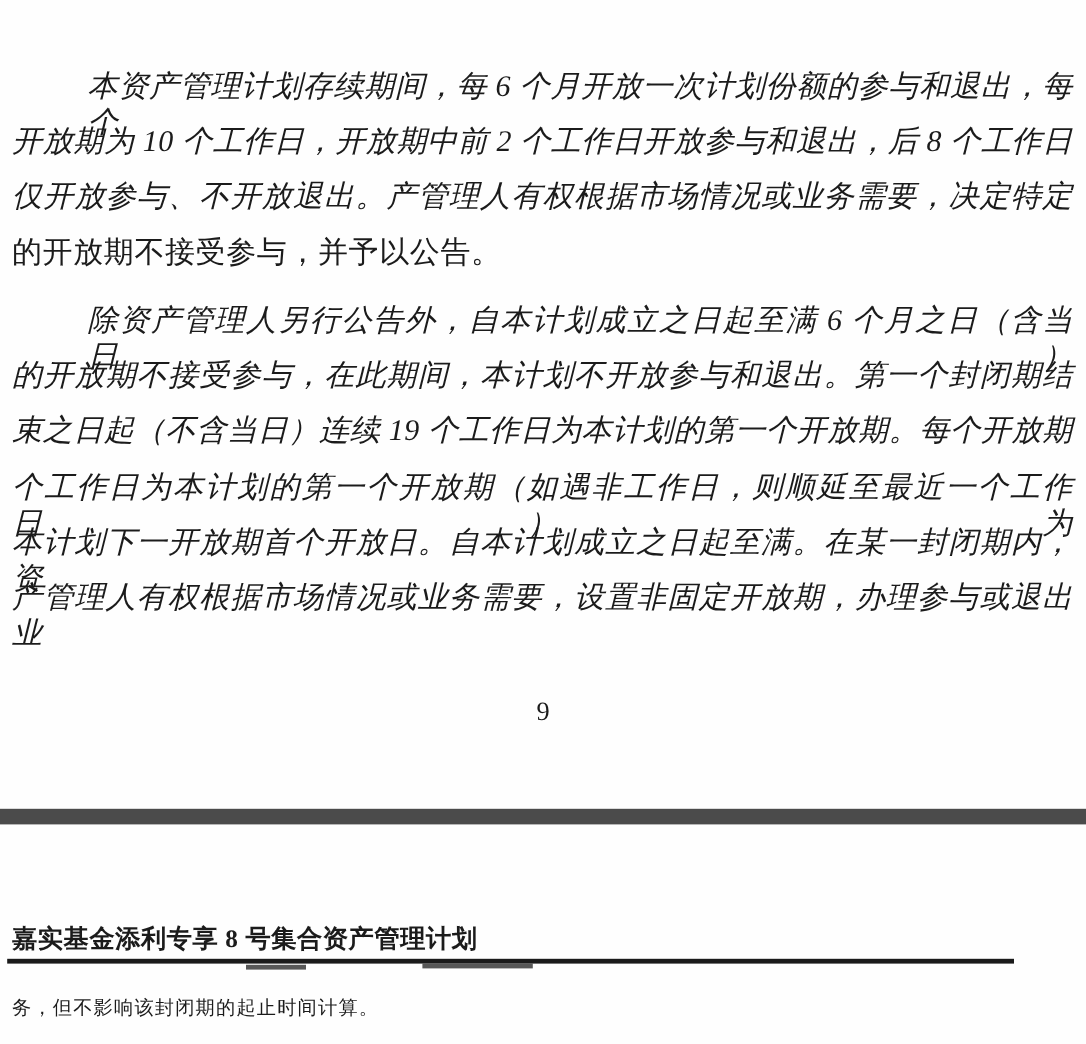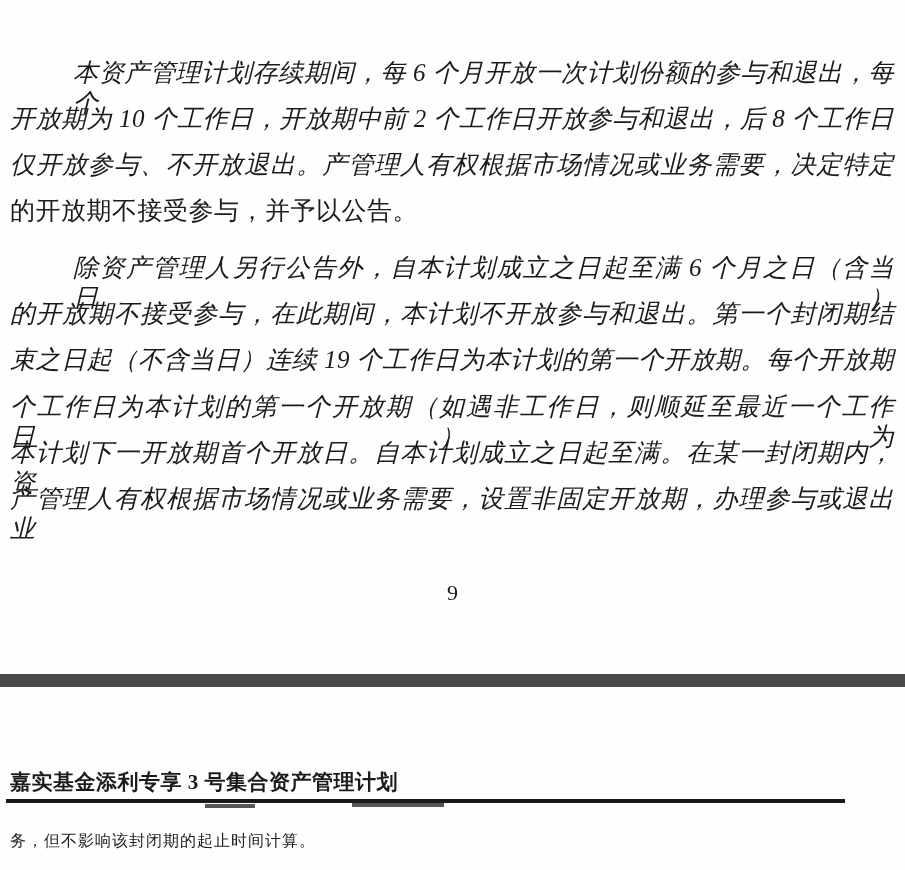--- a/index.html
+++ b/index.html
@@ -120,20 +120,20 @@
     <div class="line just" style="top:345px">束之日起（不含当日）连续 19 个工作日为本计划的第一个开放期。每个开放期</div>
     <div class="line just" style="top:392px">个工作日为本计划的第一个开放期（如遇非工作日，则顺延至最近一个工作日）为</div>
     <div class="line just" style="top:438px">本计划下一开放期首个开放日。自本计划成立之日起至满。在某一封闭期内，资</div>
     <div class="line just" style="top:484px">产管理人有权根据市场情况或业务需要，设置非固定开放期，办理参与或退出业</div>
   </div>
 
   <div class="page-number">9</div>
 
   <div class="separator-bar"></div>
 
-  <div class="running-header-left">嘉实基金添利专享 3 号集合资产管理计划</div>
+  <div class="running-header-left">嘉实基金添利专享 8 号集合资产管理计划</div>
   <div class="header-rule"></div>
   <div class="scan-artifact artifact-1"></div>
   <div class="scan-artifact artifact-2"></div>
 
   <div class="continuation">务，但不影响该封闭期的起止时间计算。</div>
 
 </div>
 
 </body></html>

